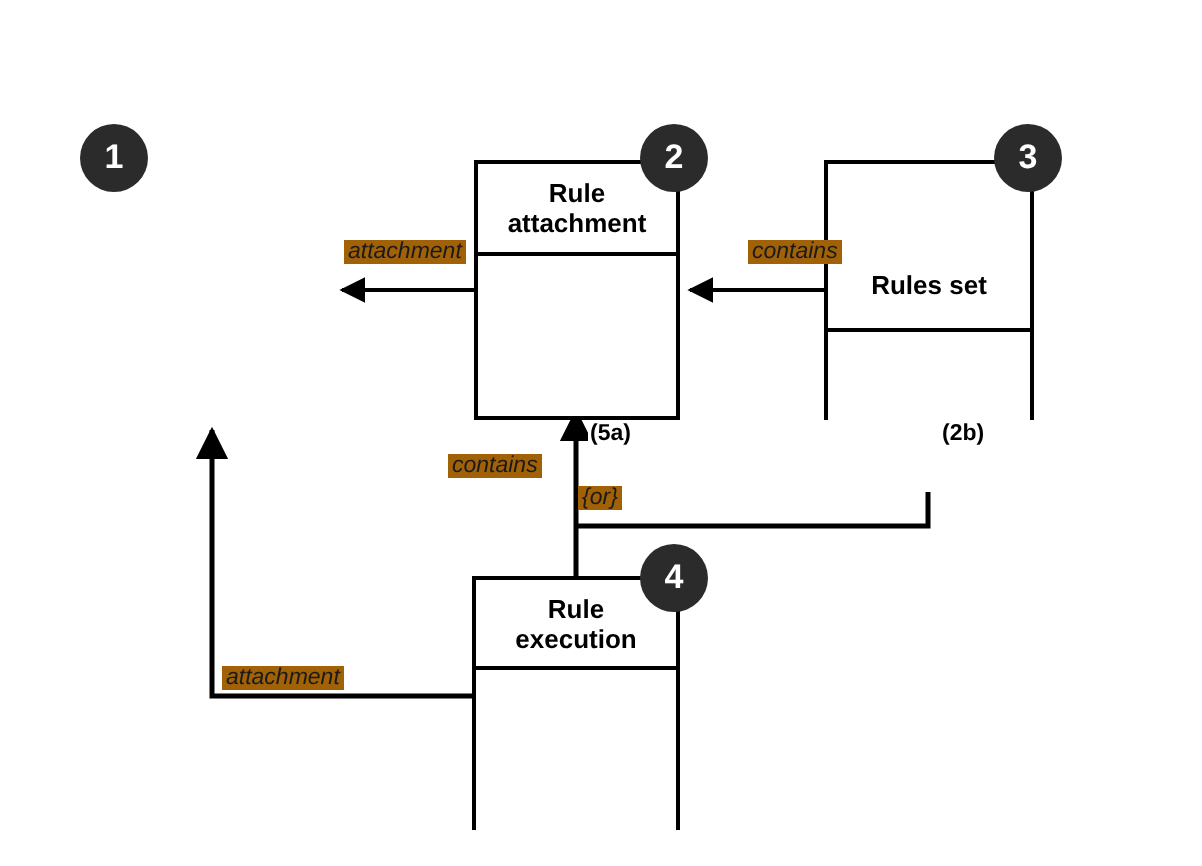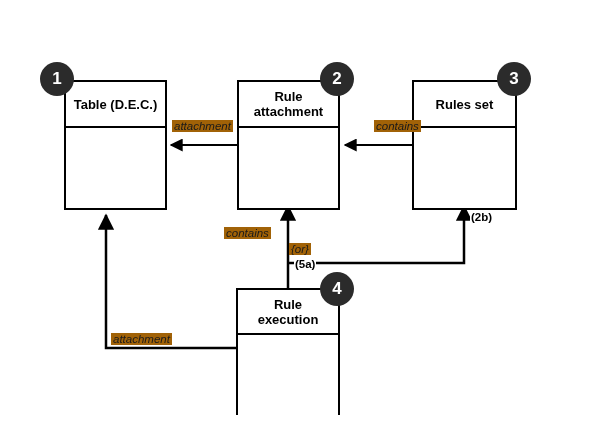--- a/index.html
+++ b/index.html
@@ -101,57 +101,53 @@
 
     <line x1="412" y1="145" x2="345" y2="145" stroke="#000000" stroke-width="2" marker-end="url(#arrow)"></line>
 
     <line x1="288" y1="288" x2="288" y2="206" stroke="#000000" stroke-width="2.5" marker-end="url(#arrow)"></line>
 
     <path d="M 288 263 L 464 263 L 464 206" fill="none" stroke="#000000" stroke-width="2.5" marker-end="url(#arrow)"></path>
 
     <path d="M 236 348 L 106 348 L 106 215" fill="none" stroke="#000000" stroke-width="2.5" marker-end="url(#arrow)"></path>
   </svg>
 
-  <div class="node" style="left:64px; top:80px; width:103px; height:130px;">
-    <div class="node-header" style="height:46px;">Table (D.E.C.)</div>
-    <div class="node-body" style="height:80px;"></div>
-  </div>
   <div class="badge" style="left:40px; top:62px;">1</div>
 
   <div class="node" style="left:237px; top:80px; width:103px; height:130px;">
     <div class="node-header" style="height:46px; flex-direction:column;">
       <span>Rule</span>
       <span>attachment</span>
     </div>
     <div class="node-body" style="height:80px;"></div>
   </div>
   <div class="badge" style="left:320px; top:62px;">2</div>
 
   <div class="node" style="left:412px; top:80px; width:105px; height:130px;">
-    <div class="node-header" style="height:46px;">Rules set</div>
+    <div class="node-header" style="height:46px;margin-top:38px;">Rules set</div>
     <div class="node-body" style="height:80px;"></div>
   </div>
   <div class="badge" style="left:497px; top:62px;">3</div>
 
   <div class="node" style="left:236px; top:288px; width:104px; height:127px;">
     <div class="node-header" style="height:45px; flex-direction:column;">
       <span>Rule</span>
       <span>execution</span>
     </div>
     <div class="node-body" style="height:80px;"></div>
   </div>
   <div class="badge" style="left:320px; top:272px;">4</div>
 
   <div class="edge-label" style="left:172px; top:120px;">attachment</div>
 
   <div class="edge-label" style="left:374px; top:120px;">contains</div>
 
   <div class="edge-label" style="left:224px; top:227px;">contains</div>
 
-  <div class="step-label" style="left:294px; top:211px;margin-top:47px;">(5a)</div>
+  <div class="step-label" style="left:294px; top:211px;">(5a)</div>
 
   <div class="edge-label" style="left:289px; top:243px;">{or}</div>
 
   <div class="step-label" style="left:470px; top:211px;">(2b)</div>
 
   <div class="edge-label" style="left:111px; top:333px;">attachment</div>
 
 </div>
 
 </body></html>

